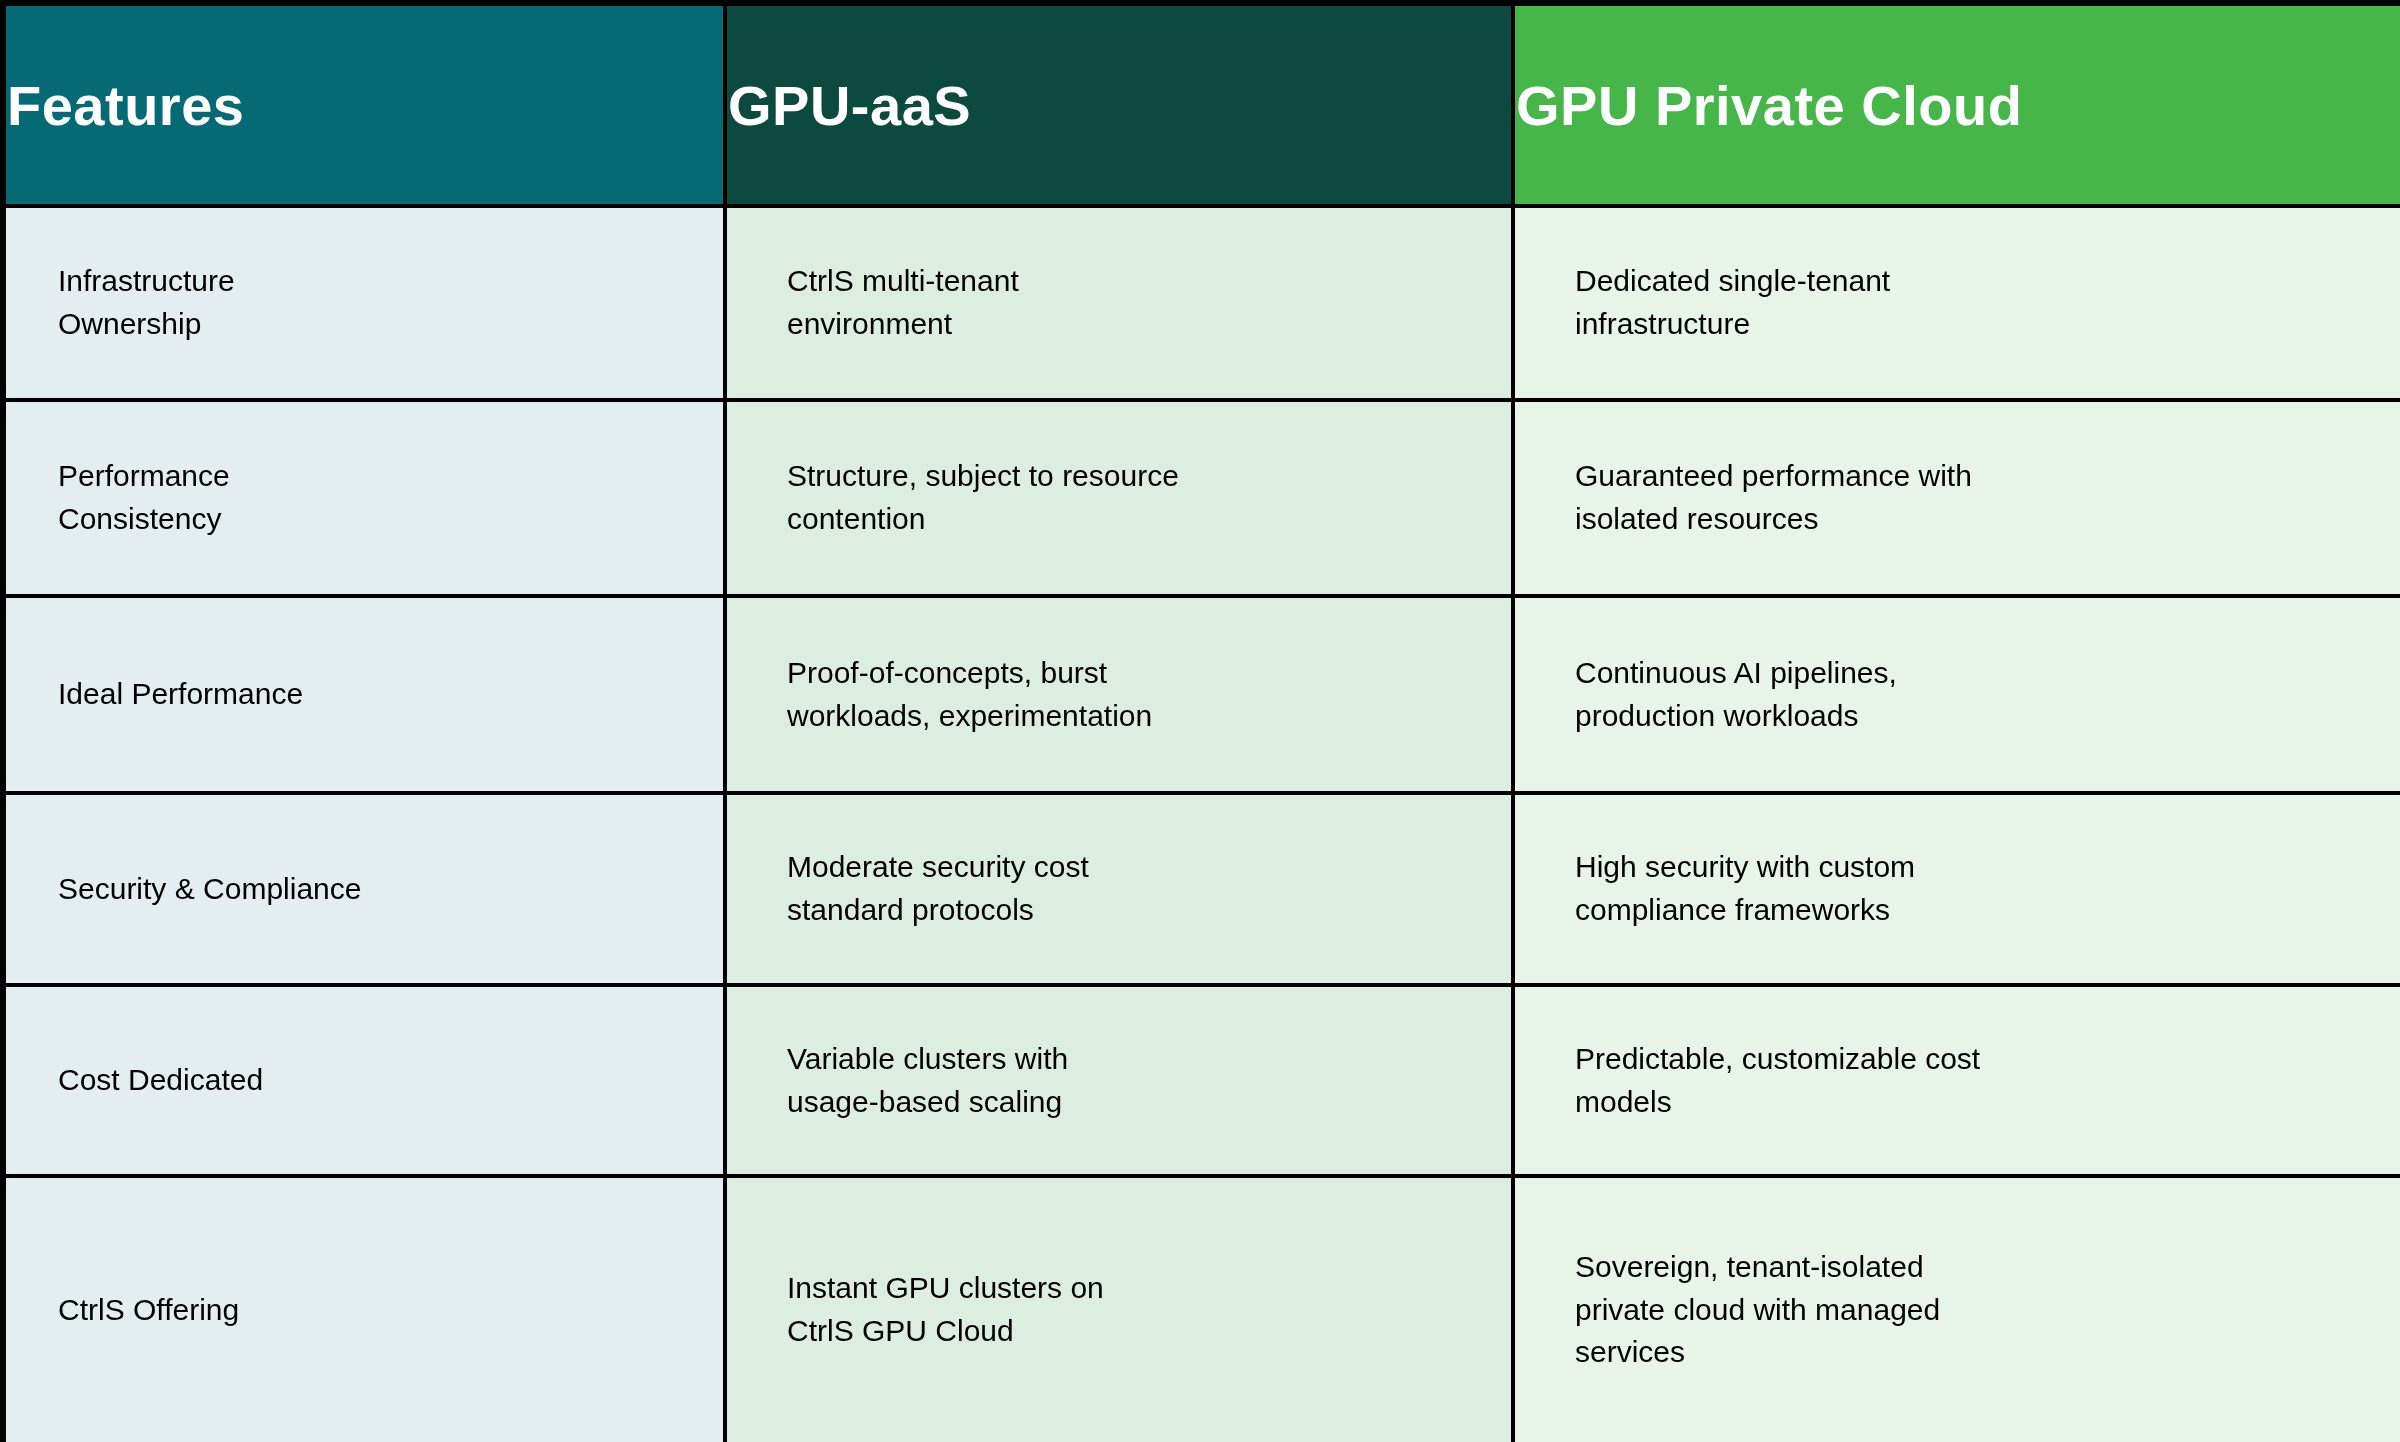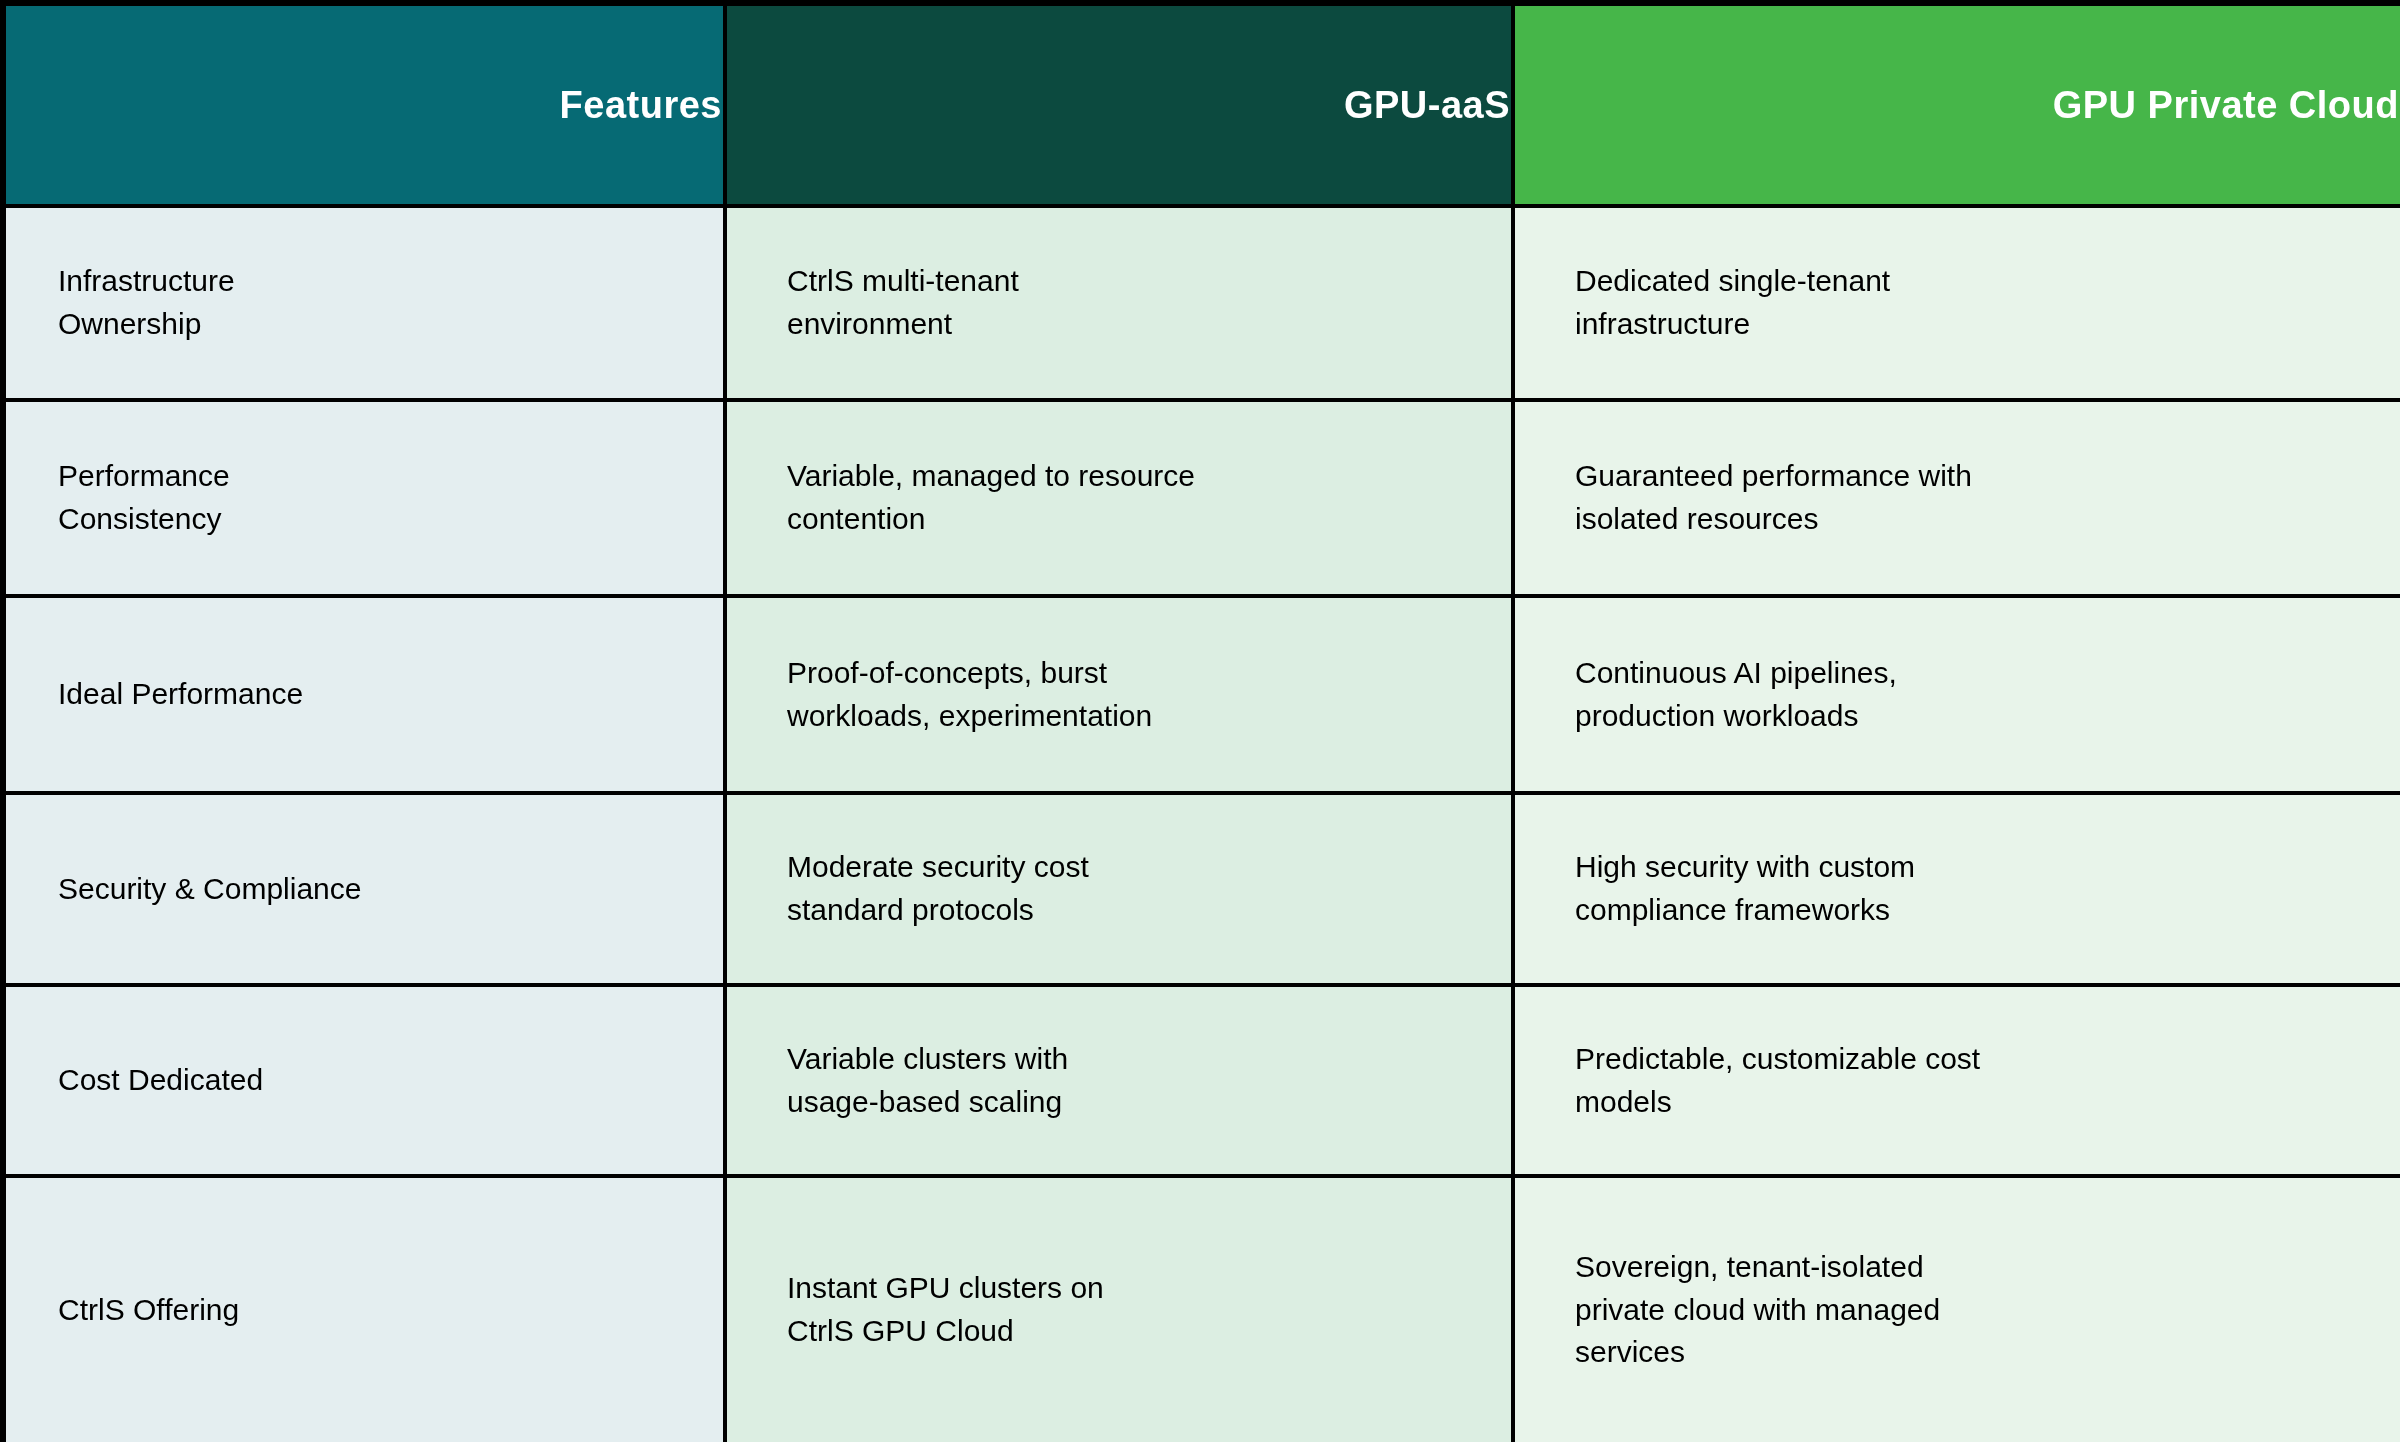--- a/index.html
+++ b/index.html
@@ -40,24 +40,24 @@
   }
   thead tr { height: 203px; }
   tbody tr:nth-child(1) { height: 194px; }
   tbody tr:nth-child(2) { height: 196px; }
   tbody tr:nth-child(3) { height: 197px; }
   tbody tr:nth-child(4) { height: 192px; }
   tbody tr:nth-child(5) { height: 191px; }
   tbody tr:nth-child(6) { height: 269px; }
 
   th {
-    font-size: 38px;
+    font-size: 56px;
     font-weight: 700;
     color: var(--header-text);
-    text-align: right;
+    text-align: left;
     letter-spacing: 0.5px;
   }
   th.h-features { background: var(--features-header-bg); }
   th.h-aas      { background: var(--gpu-aas-header-bg); }
   th.h-pvt      { background: var(--gpu-private-cloud-header-bg); }
 
   td {
     font-size: 30px;
     font-weight: 400;
     color: var(--body-text);
@@ -99,21 +99,21 @@
       <td class="b-features">Infrastructure
 Ownership</td>
       <td class="b-aas">CtrlS multi-tenant
 environment</td>
       <td class="b-pvt">Dedicated single-tenant
 infrastructure</td>
     </tr>
     <tr>
       <td class="b-features">Performance
 Consistency</td>
-      <td class="b-aas">Variable, managed to resource
+      <td class="b-aas">Structure, subject to resource
 contention</td>
       <td class="b-pvt">Guaranteed performance with
 isolated resources</td>
     </tr>
     <tr>
       <td class="b-features">Ideal Performance</td>
       <td class="b-aas">Proof-of-concepts, burst
 workloads, experimentation</td>
       <td class="b-pvt">Continuous AI pipelines,
 production workloads</td>

